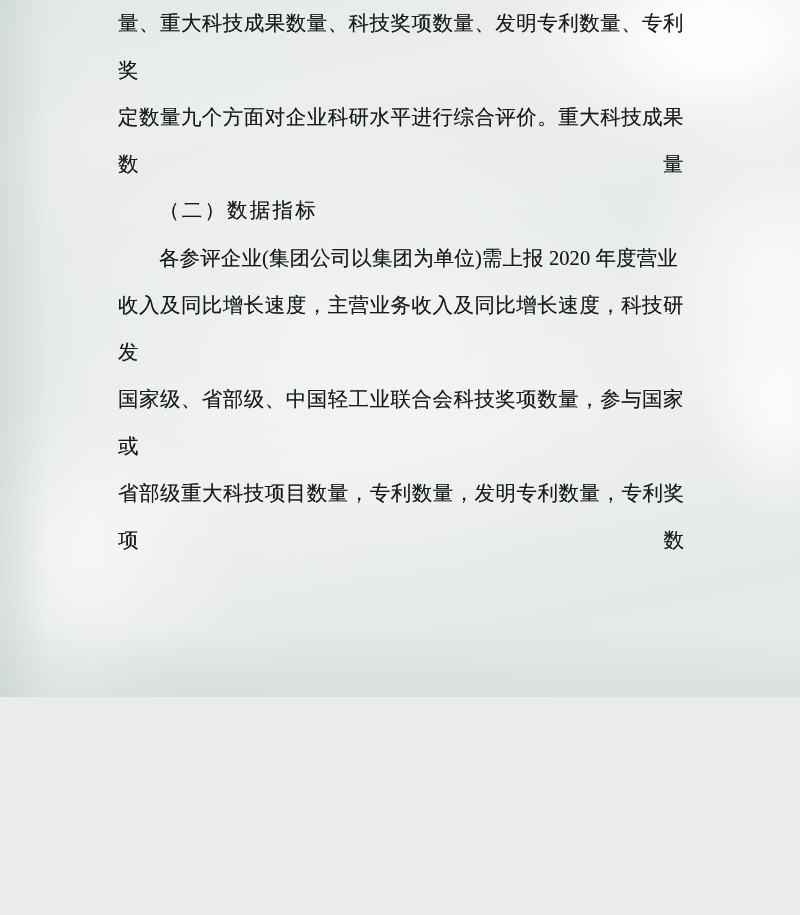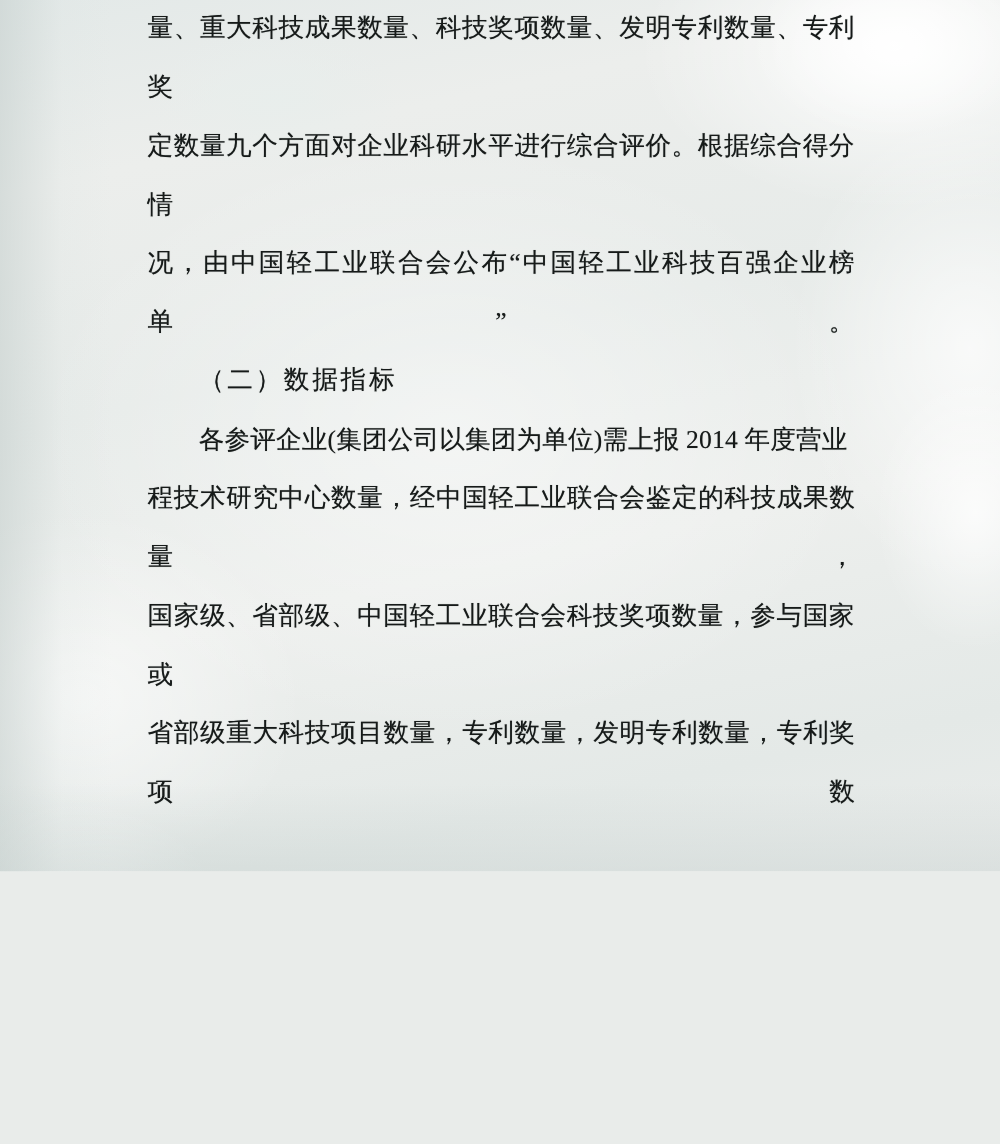--- a/index.html
+++ b/index.html
@@ -84,24 +84,23 @@
   <div class="blotch b2"></div>
   <div class="blotch b3"></div>
   <div class="blotch b4"></div>
   <div class="blotch b5"></div>
   <div class="shade-left"></div>
   <div class="shade-bottom"></div>
 
   <div id="body-text">
 
     <div class="line justify">量、重大科技成果数量、科技奖项数量、发明专利数量、专利奖</div>
-    <div class="line justify">定数量九个方面对企业科研水平进行综合评价。根据综合得分情</div>
-    <div class="line justify">况，由中国轻工业联合会公布“中国轻工业科技百强企业榜单”。</div>
+    <div class="line justify">定数量九个方面对企业科研水平进行综合评价。重大科技成果数量</div>
 
     <div class="line indent wide">（二）数据指标</div>
 
-    <div class="line indent tight">各参评企业(集团公司以集团为单位)需上报 2014 年度营业</div>
-    <div class="line justify tight">程技术研究中心数量，经中国轻工业联合会鉴定的科技成果数量，</div>
+    <div class="line indent tight">各参评企业(集团公司以集团为单位)需上报 2020 年度营业</div>
+    <div class="line justify">收入及同比增长速度，主营业务收入及同比增长速度，科技研发</div>
     <div class="line justify">国家级、省部级、中国轻工业联合会科技奖项数量，参与国家或</div>
     <div class="line justify tight">省部级重大科技项目数量，专利数量，发明专利数量，专利奖项数</div>
 
   </div>
 </div>
 
 </body></html>

